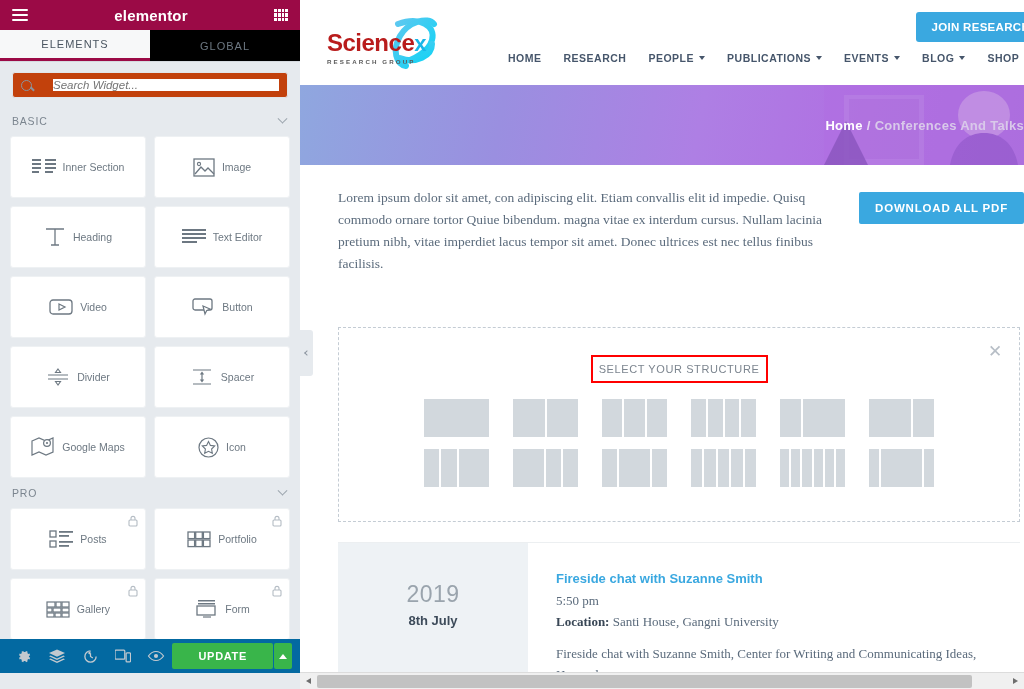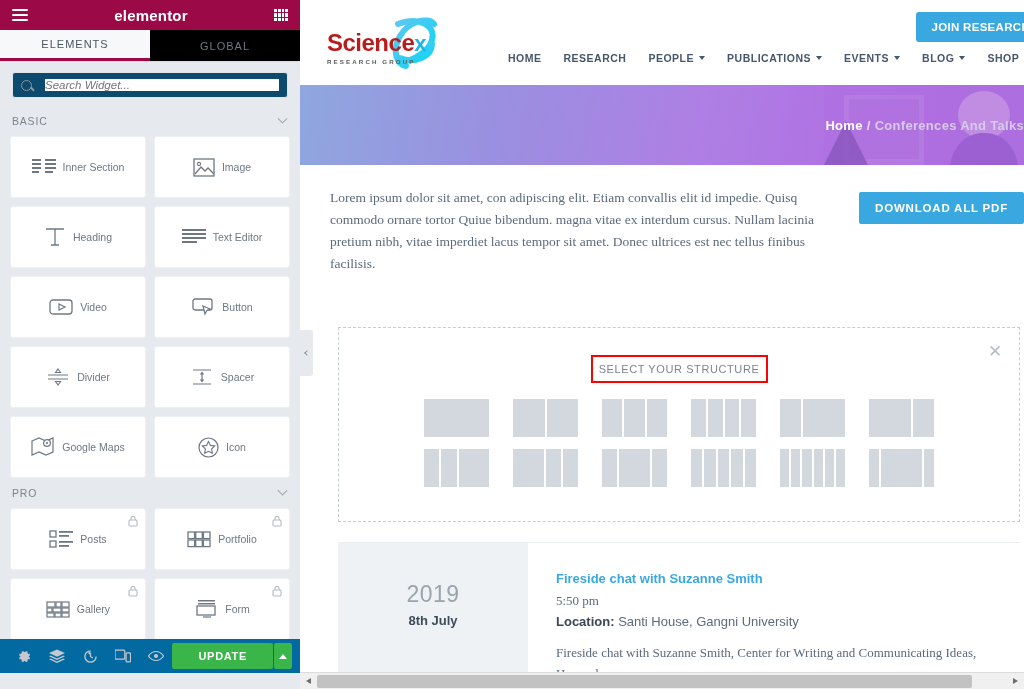--- a/index.html
+++ b/index.html
@@ -30,22 +30,22 @@
   .panel-tabs .tab {
     flex: 1; display: flex; align-items: center; justify-content: center;
     font-size: 11px; letter-spacing: 1px; color: #6d7882; cursor: pointer;
     background: #f1f3f5;
   }
   .panel-tabs .tab.active { background: #f7f8f9; color: #4a5561; border-bottom: 3px solid #9b0a46; }
   .panel-tabs .tab.plain { background: #000000; }
 
   .search-wrap { padding: 10px 12px 8px; background: #e6eaee; }
   .search-box {
-    height: 26px; background: #0c4a6e; border-radius: 3px; display: flex;
-    align-items: center; padding: 0 8px; gap: 13px; border: 1px solid #e2e6ea;
+    height: 26px; background: #c2410c; border-radius: 3px; display: flex;
+    align-items: center; padding: 0 8px; gap: 21px; border: 1px solid #e2e6ea;
   }
   .search-box .mag { width: 11px; height: 11px; border: 1.6px solid #8a949e; border-radius: 50%; position: relative; flex: 0 0 auto; }
   .search-box .mag::after { content:''; position: absolute; width: 5px; height: 1.6px; background: #8a949e; transform: rotate(45deg); right: -4px; bottom: 0px; }
   .search-box input {
     border: none; outline: none; font-size: 11.5px; color: #9aa3ac;
     font-style: italic; font-family: "Liberation Sans", sans-serif; width: 100%;
   }
 
   .section-head {
     display: flex; align-items: center; justify-content: space-between;
@@ -125,21 +125,21 @@
     position: absolute; right: 0; top: 0; width: 200px; height: 80px; opacity: .55;
   }
   .crumbs { font-size: 13px; font-weight: bold; letter-spacing: .3px; z-index: 2; }
   .crumbs .home { color: #fff; cursor: pointer; }
   .crumbs .sep { color: #e6d6f2; margin: 0 4px; }
   .crumbs .cur { color: #d9c9ea; }
 
   .content { padding: 22px 28px 0 30px; position: relative; }
   .lede {
     width: 500px; font-family: "Liberation Serif", serif; font-size: 13.5px;
-    line-height: 22px; color: #5b6b7c;
+    line-height: 22px; color: #5b6b7c; margin-left: 8px;
   }
   .dl-btn {
     position: absolute; right: 0px; top: 27px; background: #3aa8e0; color: #fff;
     font-size: 11.5px; font-weight: bold; letter-spacing: .8px; padding: 10px 16px;
     border: none; border-radius: 2px; white-space: nowrap; cursor: pointer;
     font-family: "Liberation Sans", sans-serif;
   }
 
   
   .picker {
@@ -163,21 +163,21 @@
   
   .events { margin: 20px 0 0 38px; width: 682px; border-top: 1px solid #eceff1; display: flex; }
   .ev-date {
     width: 190px; background: #eef2f5; padding: 38px 0 24px; text-align: center;
   }
   .ev-year { font-size: 23px; color: #9aa4ad; font-family: "Liberation Sans", sans-serif; letter-spacing: .5px; }
   .ev-day { font-size: 13px; font-weight: bold; color: #3d4b5a; margin-top: 5px; }
   .ev-body { flex: 1; padding: 28px 20px 0 28px; }
   .ev-title { font-size: 13px; font-weight: bold; color: #3aa8e0; cursor: pointer; }
   .ev-time { font-family: "Liberation Serif", serif; font-size: 13px; color: #5b6b7c; margin-top: 7px; }
-  .ev-loc { font-family: Liberation Sans, sans-serif; font-size: 13px; color: #5b6b7c; margin-top: 5px; }
+  .ev-loc { font-family: Liberation Serif, serif; font-size: 13px; color: #5b6b7c; margin-top: 5px; }
   .ev-loc b { color: #394756; }
   .ev-desc { font-family: "Liberation Serif", serif; font-size: 13px; line-height: 21px; color: #5b6b7c; margin-top: 13px; width: 430px; }
 
   
   .hscroll {
     position: absolute; left: 300px; bottom: 0; width: 724px; height: 17px;
     background: #f0f0f0; border-top: 1px solid #dcdcdc; display: flex; align-items: center; z-index: 50;
   }
   .hscroll .arrow-l, .hscroll .arrow-r { width: 17px; height: 17px; display: flex; align-items: center; justify-content: center; cursor: pointer; }
   .tri-l { width: 0; height: 0; border-top: 3.5px solid transparent; border-bottom: 3.5px solid transparent; border-right: 5px solid #6e6e6e; }

